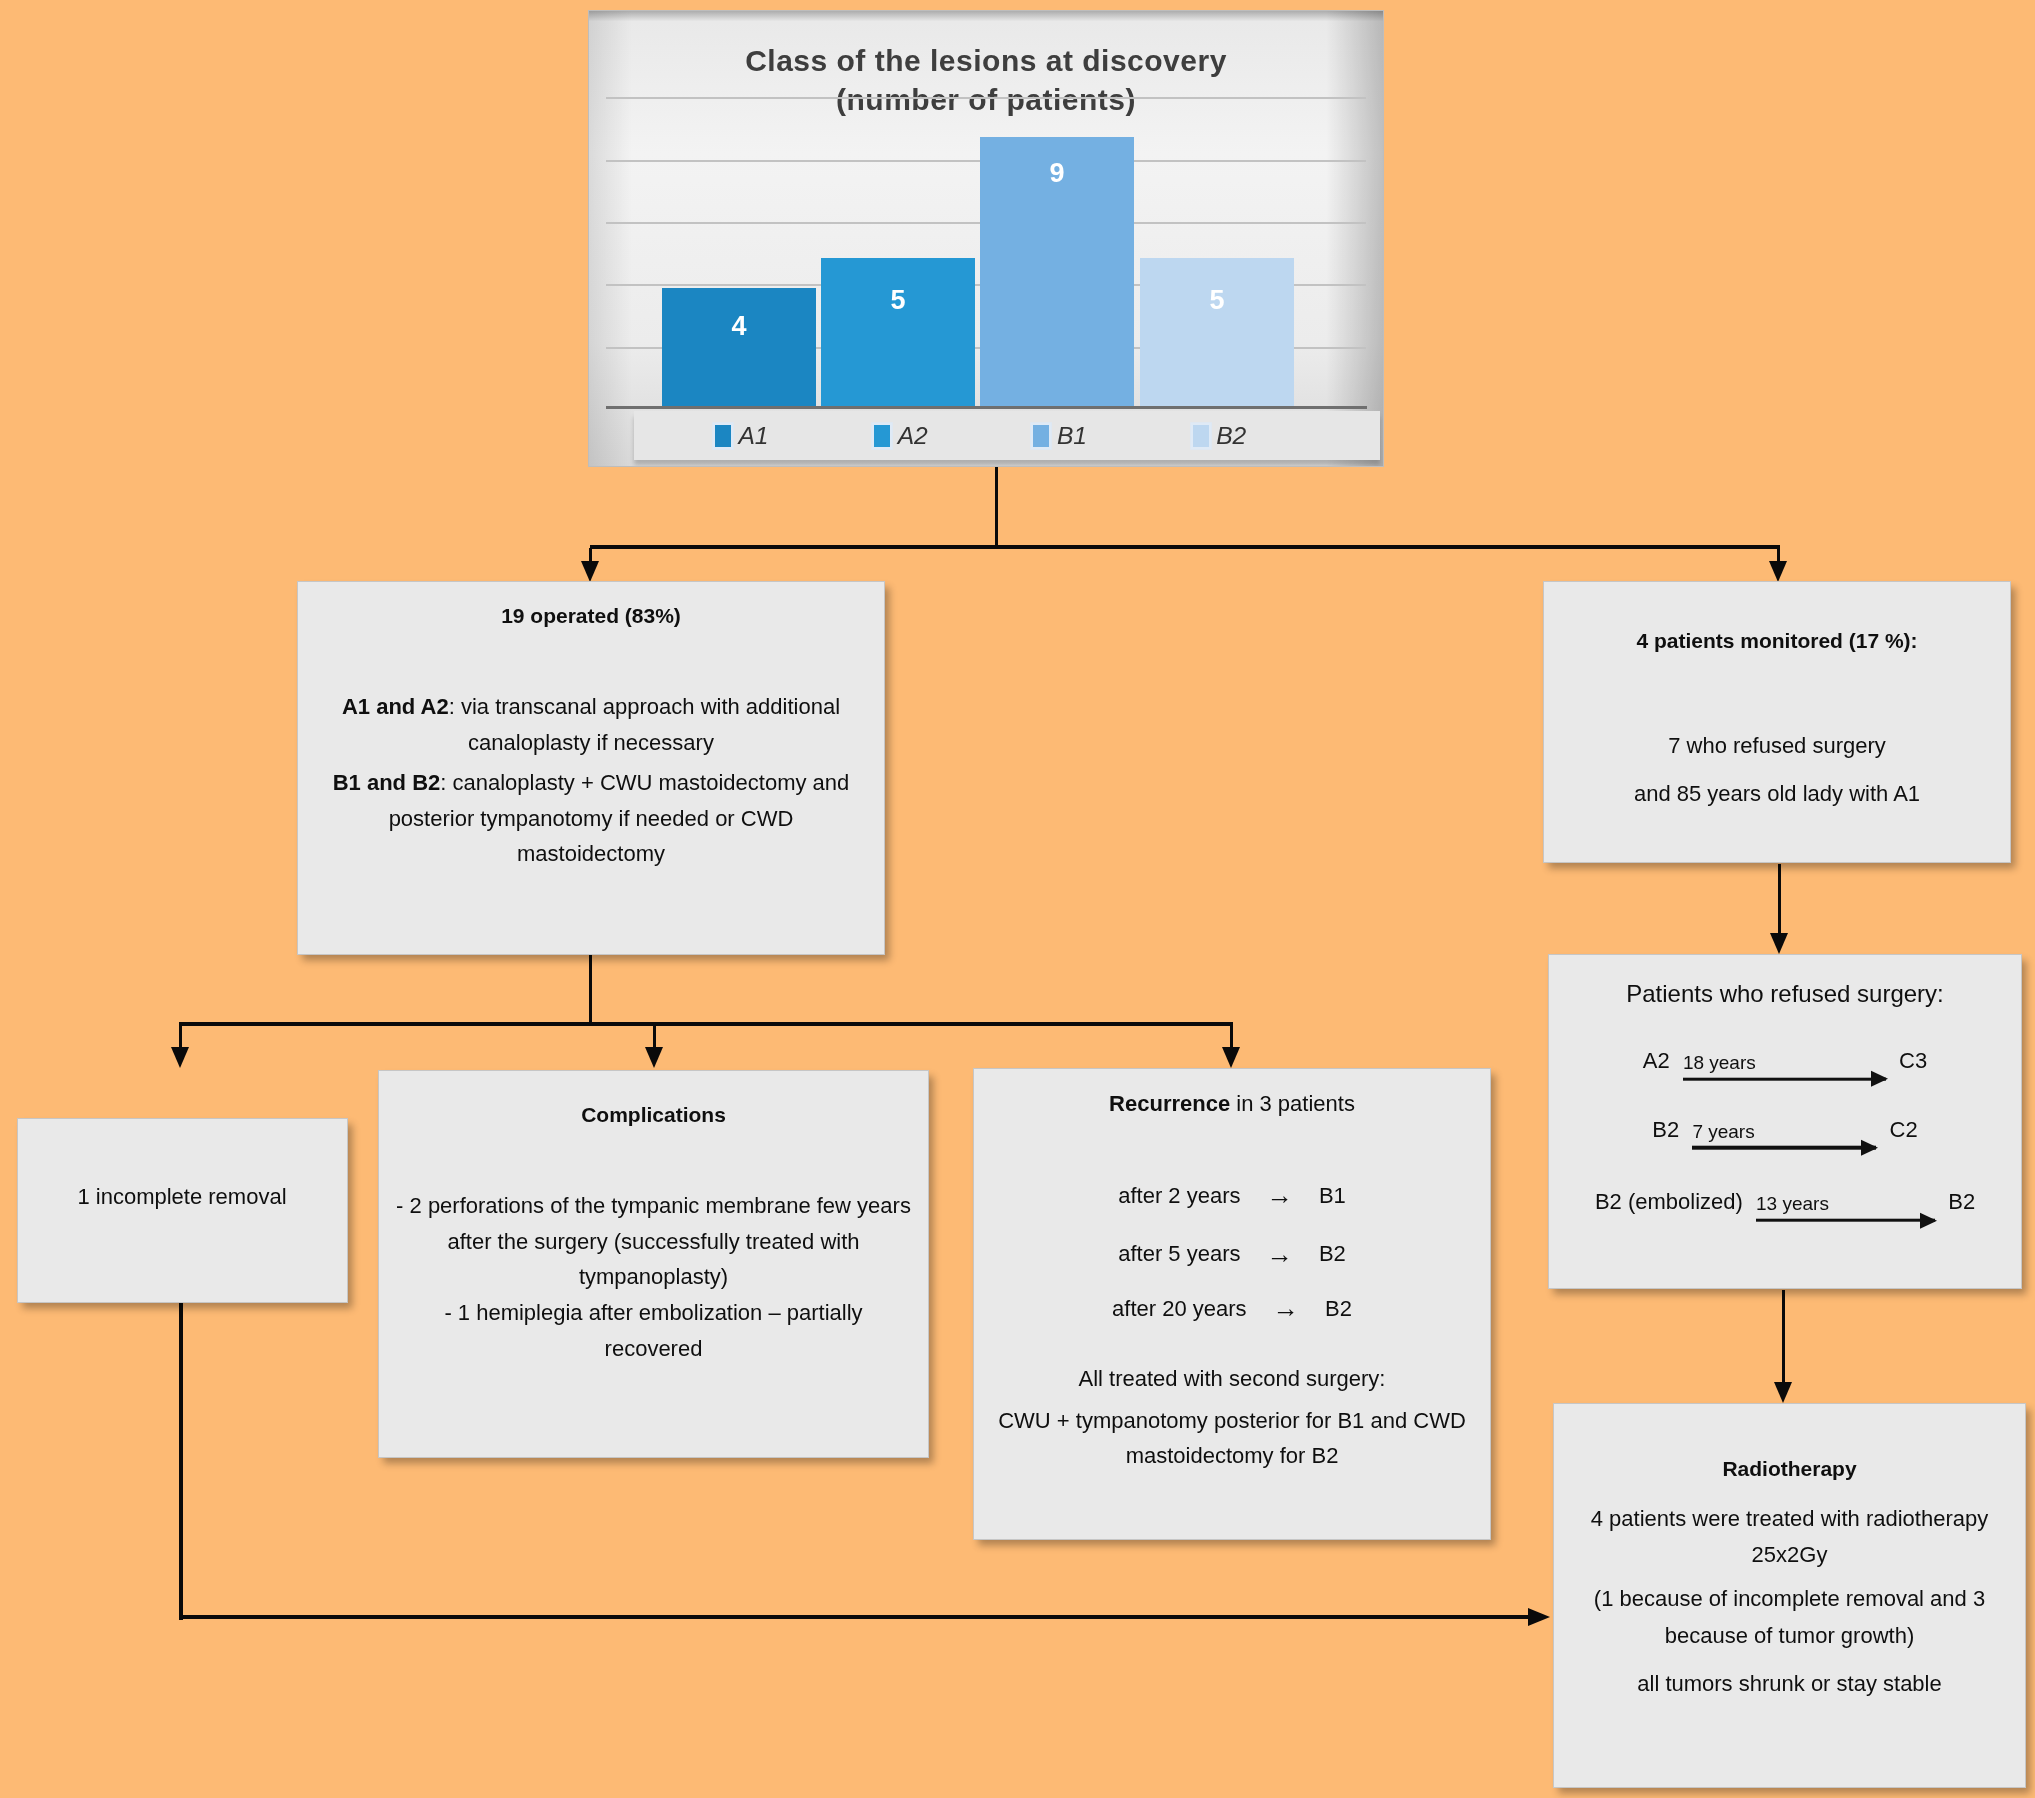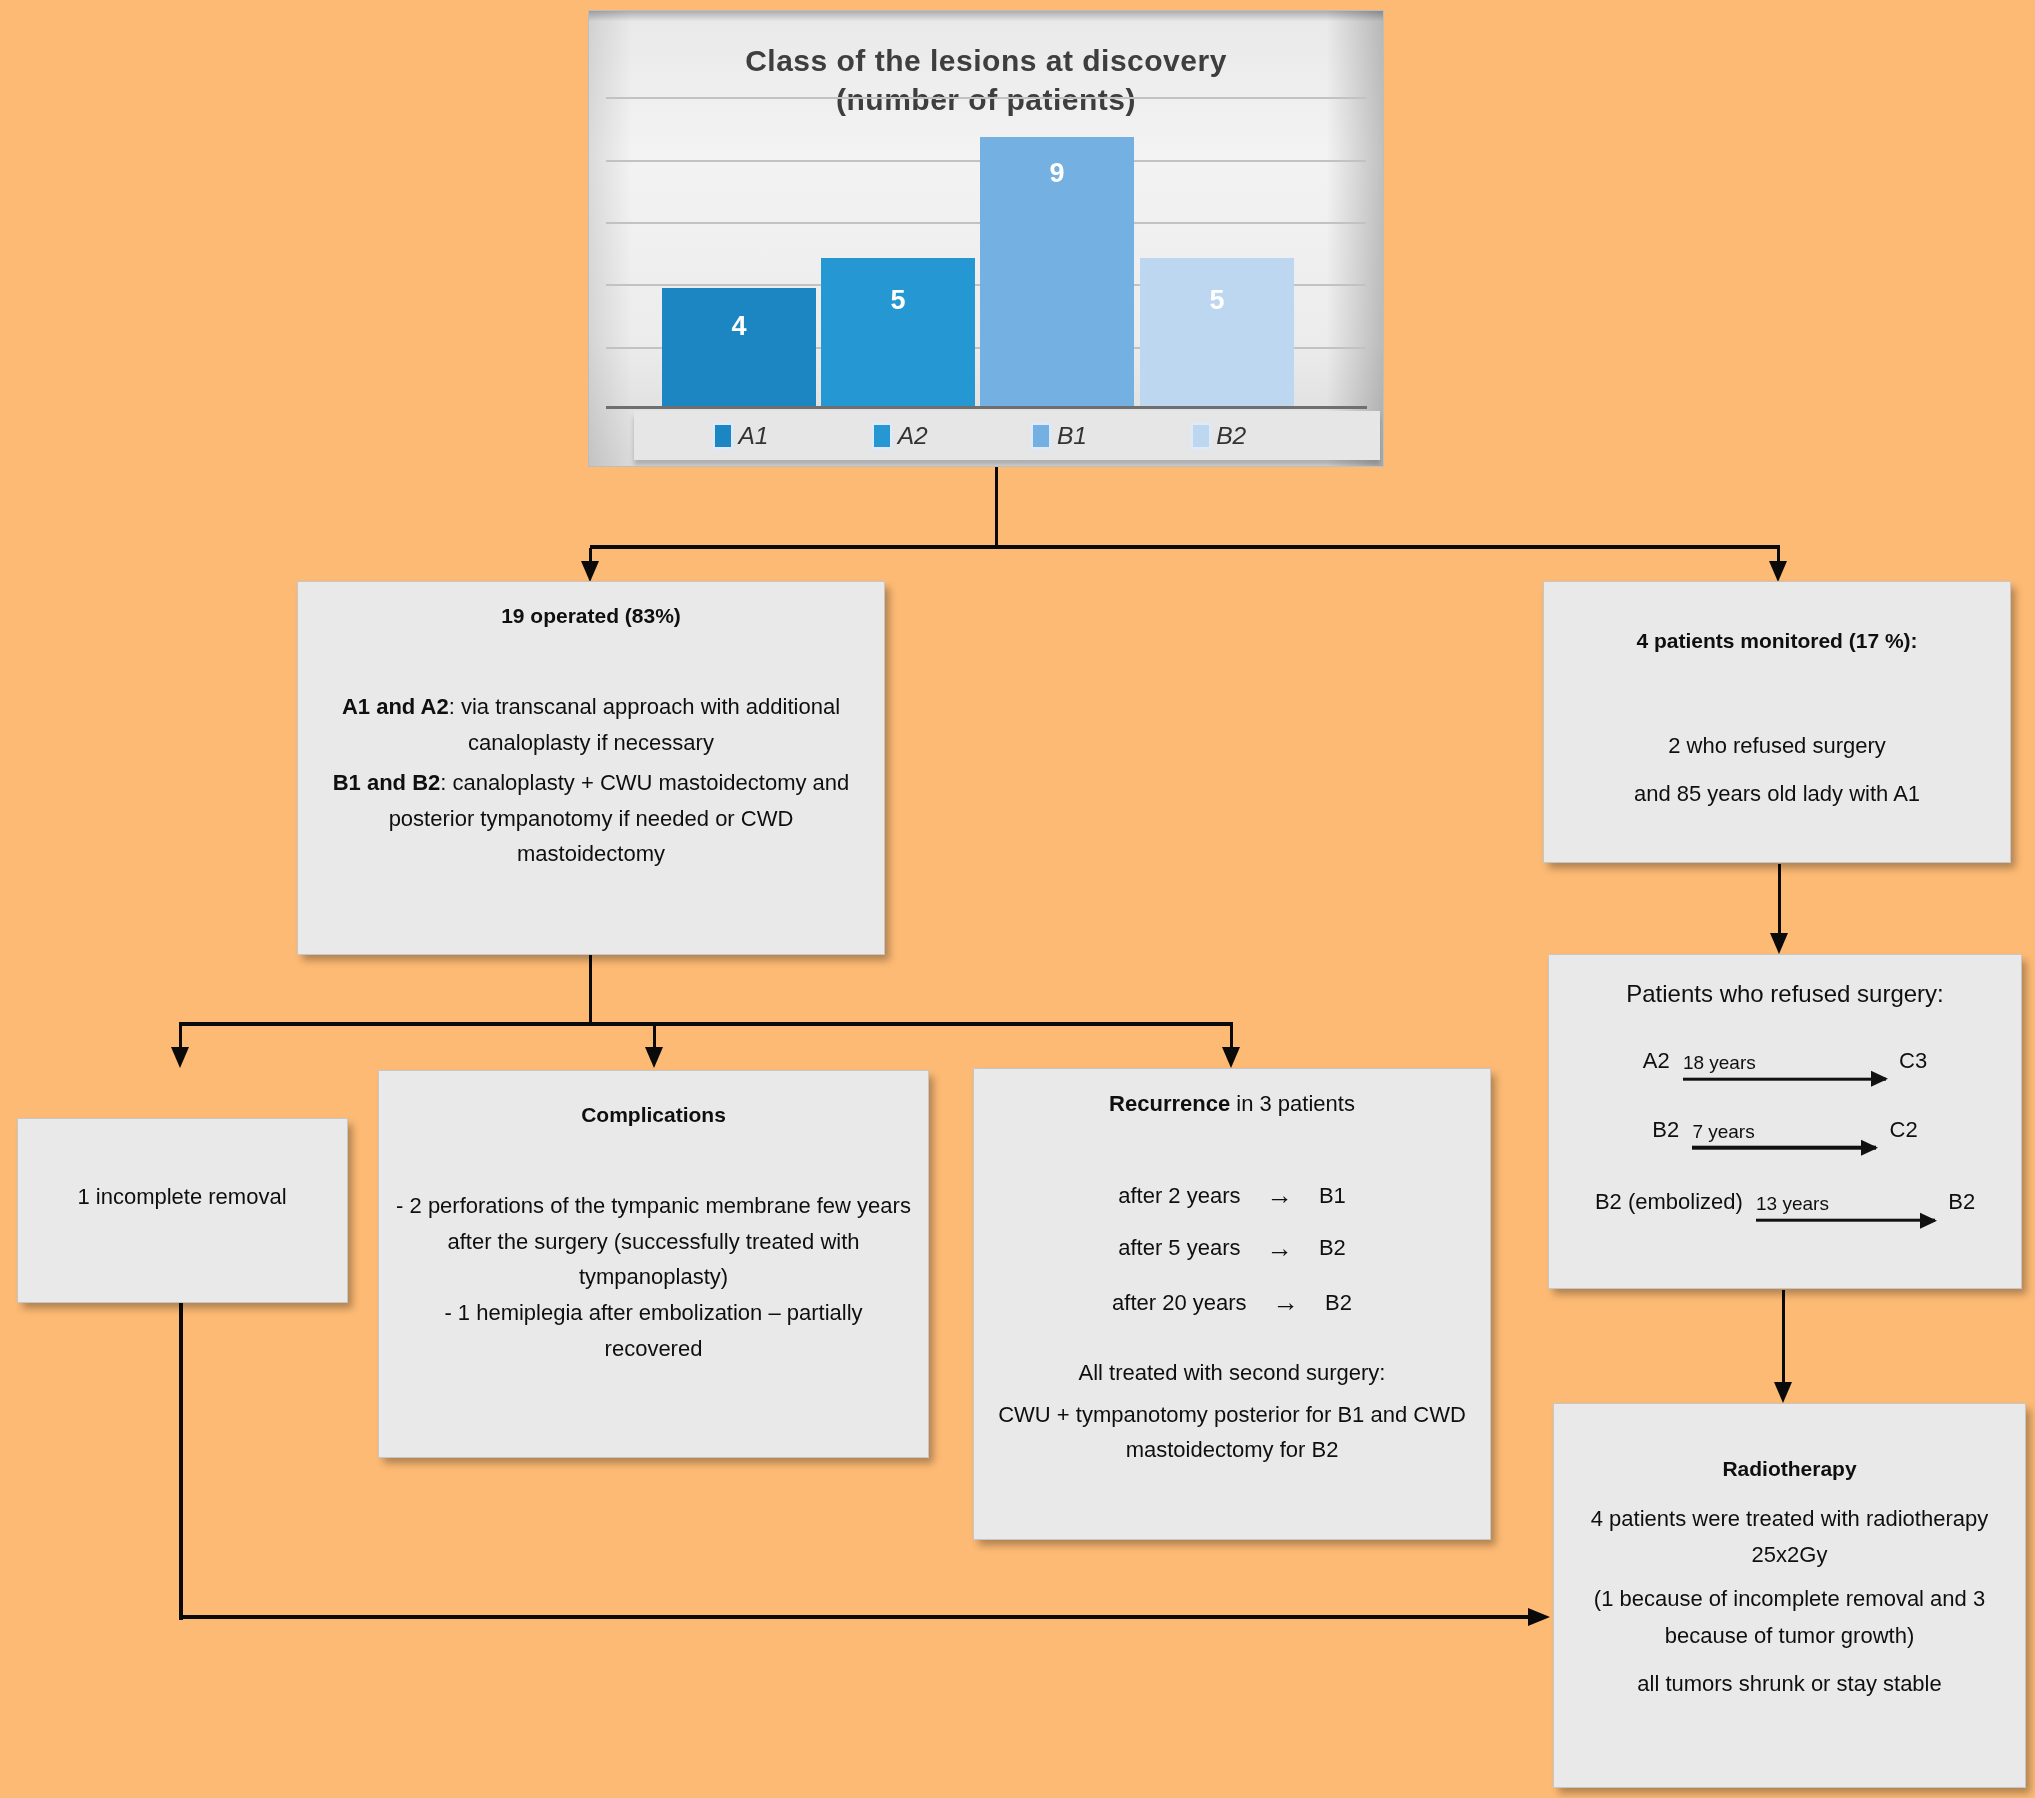--- a/index.html
+++ b/index.html
@@ -145,21 +145,21 @@
   <div class="ah-right" style="left:1528px; top:1608px;"></div>
 
   <div class="cbox" style="left:297px; top:581px; width:588px; height:374px; padding:17px 24.6px 0 24.6px;">
     <div class="boxtitle">19 operated (83%)</div>
     <div style="margin-top:56px;"><span class="b">A1 and A2</span><span>: via transcanal approach with additional canaloplasty if necessary</span></div>
     <div style="margin-top:4.7px;"><span class="b">B1 and B2</span><span>:  canaloplasty + CWU mastoidectomy and posterior tympanotomy if needed or CWD mastoidectomy</span></div>
   </div>
 
   <div class="cbox" style="left:1543px; top:581px; width:468px; height:282px; padding:42px 14px 0 14px;">
     <div class="boxtitle">4 patients monitored (17 %):</div>
-    <div style="margin-top:70px;">2 who refused surgery</div>
+    <div style="margin-top:70px;">7 who refused surgery</div>
     <div style="margin-top:12.3px;">and 85 years old lady with A1</div>
   </div>
 
   <div class="cbox" style="left:1548px; top:954px; width:474px; height:335px; padding:20px 9.4px 0 9.4px;">
     <div style="font-size:24px;">Patients who refused surgery:</div>
     <div id="refused-rows">
         <div class="ref-row" style="margin-top: 29px;">
           <span class="ref-from">A2</span>
           <span class="flowarr" style="width: 203px;">
             <span class="dur">18 years</span>
@@ -204,21 +204,21 @@
   </div>
 
   <div class="cbox" style="left:973px; top:1068px; width:518px; height:472px; padding:17px 11.3px 0 11.3px;">
     <div><span class="b">Recurrence</span><span> in 3 patients</span></div>
     <div id="recurrence-rows" style="margin-top:56px;">
         <div class="rec-row">
           <span>after 2 years</span>
           <span class="rec-arrow">→</span>
           <span>B1</span>
         </div>
-        <div class="rec-row" style="margin-top: 17px; text-align: right;">
+        <div class="rec-row" style="margin-top: 23px; text-align: right;">
           <span>after 5 years</span>
           <span class="rec-arrow">→</span>
           <span>B2</span>
         </div>
         <div class="rec-row" style="margin-top: 19px;">
           <span>after 20 years</span>
           <span class="rec-arrow">→</span>
           <span>B2</span>
         </div>
       </div>

